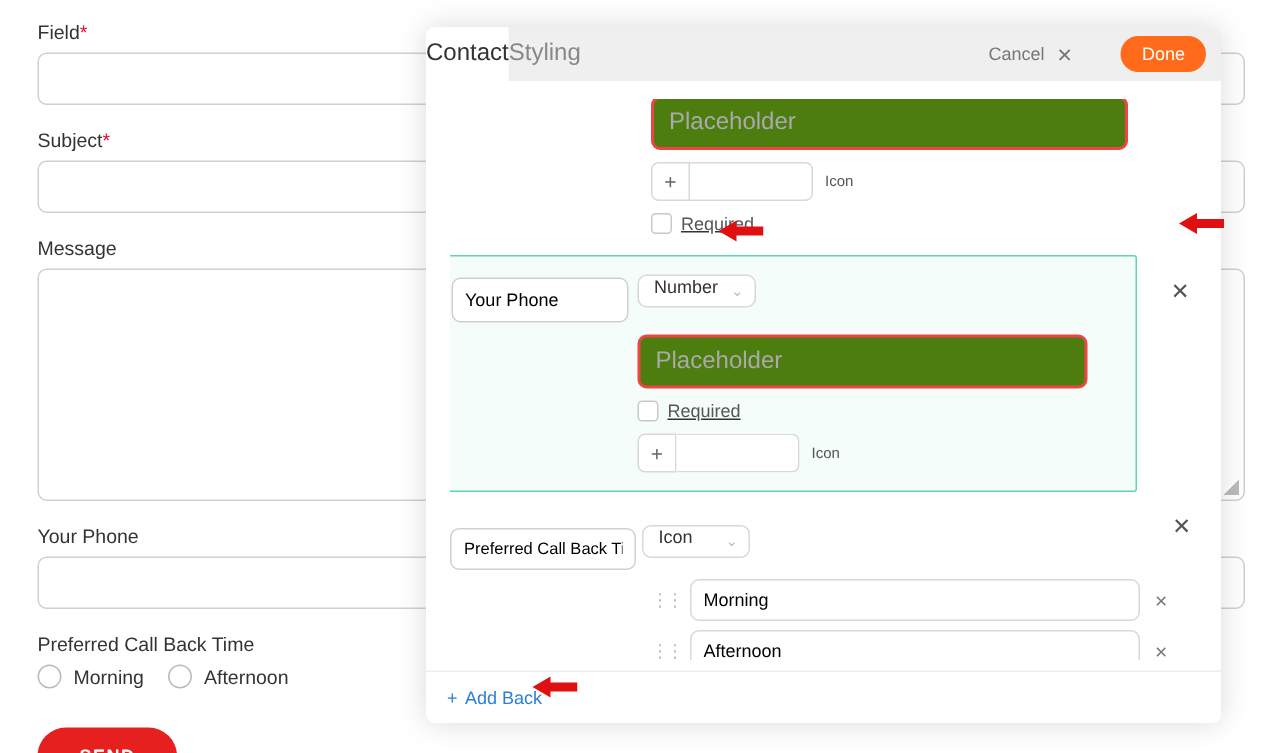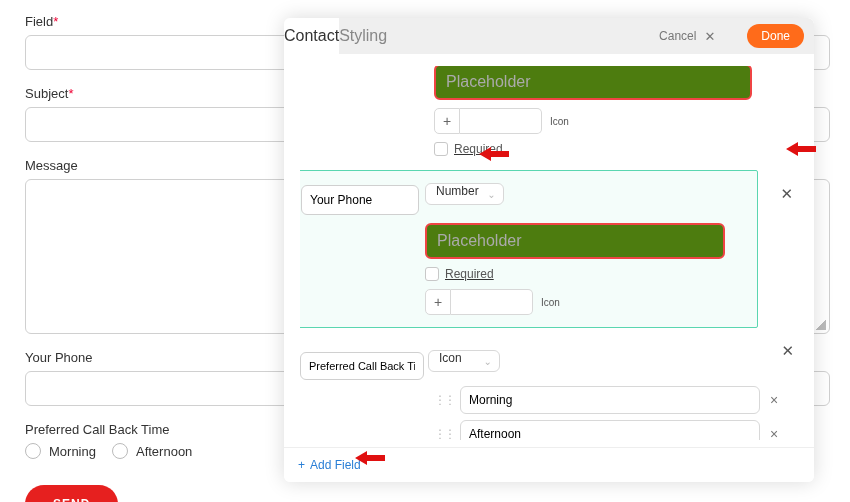--- a/index.html
+++ b/index.html
@@ -327,21 +327,21 @@
           <input class="option-input" value="Afternoon" style="">
           <button class="option-remove">×</button>
         </div>
 
       </div>
     </div>
 
     <div class="panel-footer">
       <button class="add-field-btn">
         <span>+</span>
-        <span>Add Field</span>
+        <span>Add Back</span>
       </button>
     </div>
   </div>
 </div>
 
 <div class="arrow" style="left:479px; top:145px;">
   <svg viewBox="0 0 30 18">
       <polygon points="0,9 12,2 12,6 30,6 30,12 12,12 12,16" fill="#e01010"></polygon>
     </svg>
 </div>

